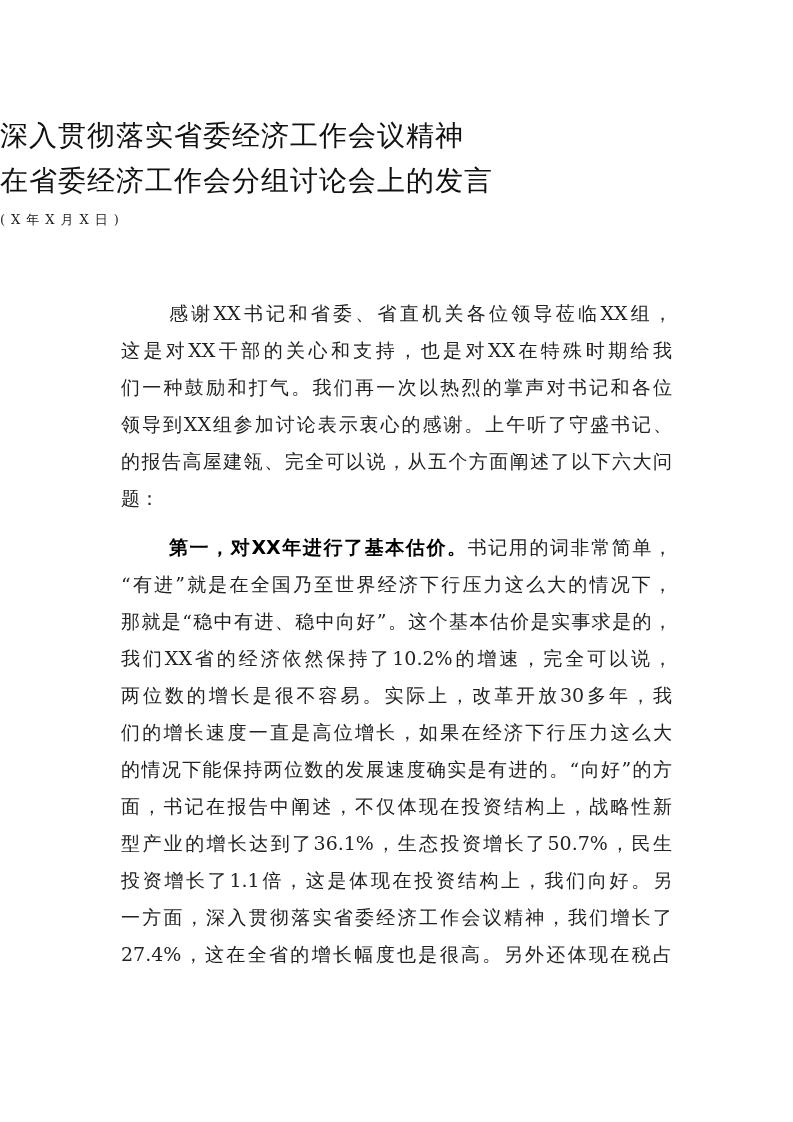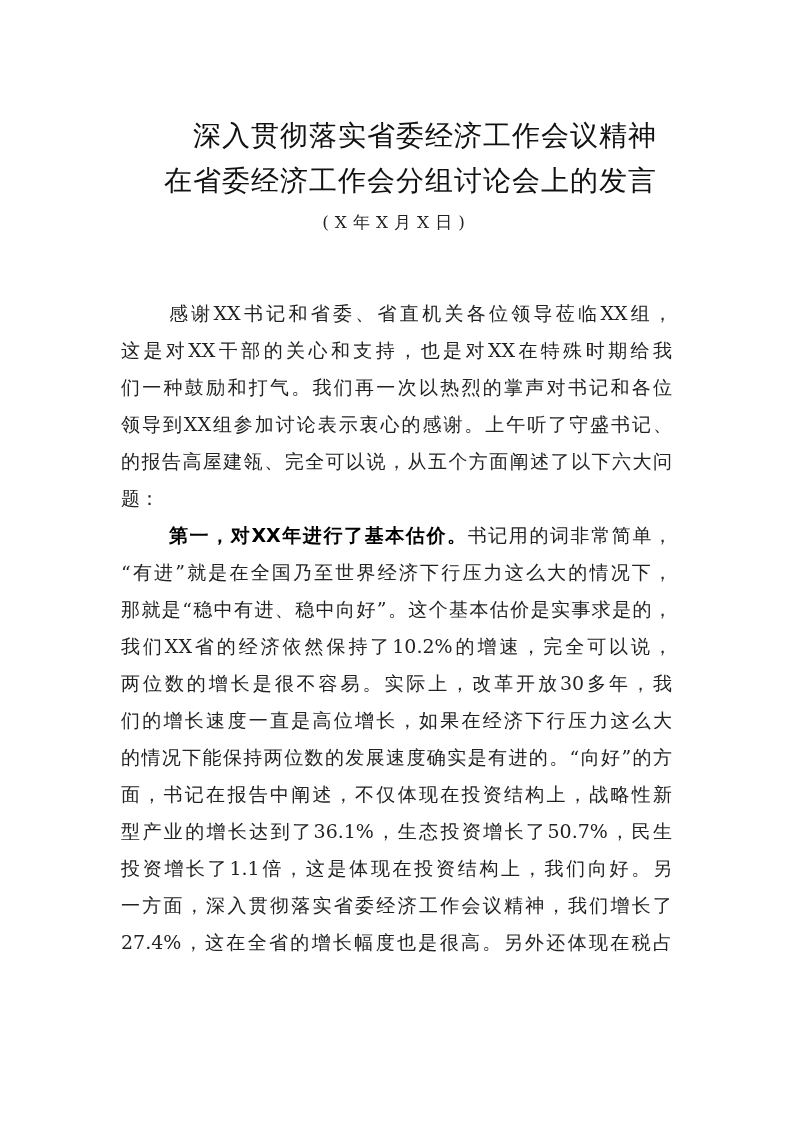--- a/index.html
+++ b/index.html
@@ -1,41 +1,41 @@
 <!DOCTYPE html>
 <html><head>
 <meta charset="utf-8">
 <style>
   html, body { margin: 0; padding: 0; background: #ffffff; }
   body { width: 793px; height: 1122px; position: relative; overflow: hidden; }
   .page { position: absolute; left: 0; top: 0; width: 793px; height: 1122px; background: #fff; }
   .title {
-    position: absolute; left: 0; width: 657px; text-align: right;
+    position: absolute; left: 0; width: 657px; text-align: left;
     font-family: "DejaVu Sans", sans-serif; font-size: 28px; color: #111;
     letter-spacing: 1px; white-space: nowrap;
   }
   .title.l1 { top: 117px; }
   .title.l2 { top: 162px; font-family: Liberation Mono, monospace; }
   .date {
-    position: absolute; left: 0; width: 793px; top: 211px; text-align: center;
-    font-family: "DejaVu Serif", serif; font-size: 17px; color: #222;
+    position: absolute; left: 0; width: 793px; top: 211px; text-align: left;
+    font-family: "DejaVu Serif", serif; font-size: 13px; color: #222;
     letter-spacing: 6px;
   }
   .body {
     position: absolute; left: 121px; width: 551px; top: 298px;
     font-family: "DejaVu Serif", serif; font-size: 19px; color: #222;
   }
   .line {
     height: 37px; line-height: 30px; white-space: nowrap;
     text-align: justify; text-align-last: justify;
   }
   .line.last { text-align-last: left; }
   .line.indent { padding-left: 48px; }
   .bold { font-family: "DejaVu Sans", sans-serif; font-weight: bold; color: #000; }
-  .line.p2first { margin-top: 0px; }
+  .line.p2first { margin-top: 12px; }
 </style>
 </head>
 <body>
 
 <div class="page">
   <div class="title l1">深入贯彻落实省委经济工作会议精神</div>
   <div class="title l2">在省委经济工作会分组讨论会上的发言</div>
   <div class="date">(X年X月X日)</div>
 
   <div class="body">

